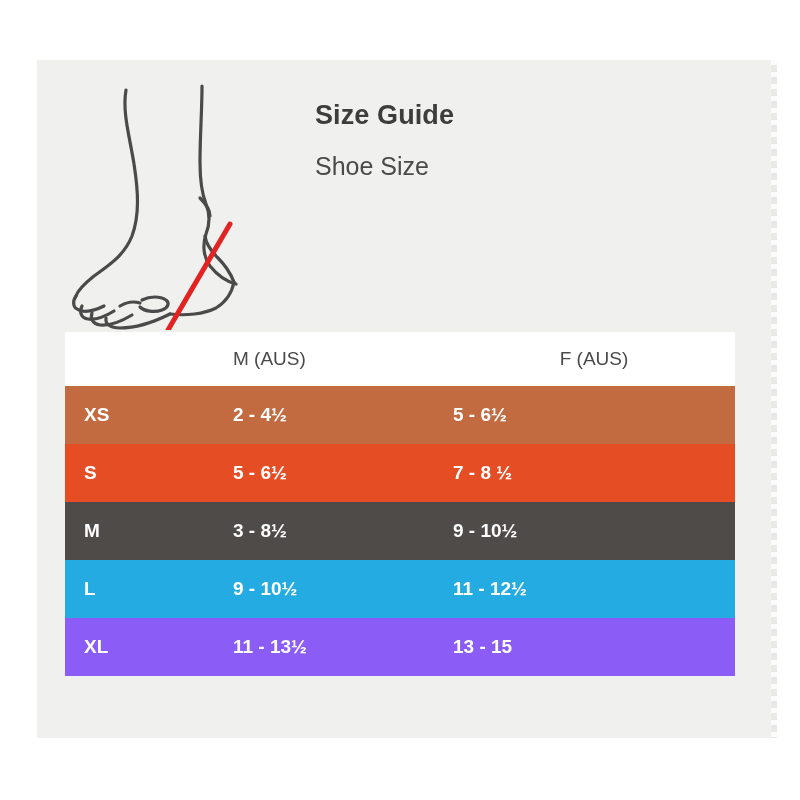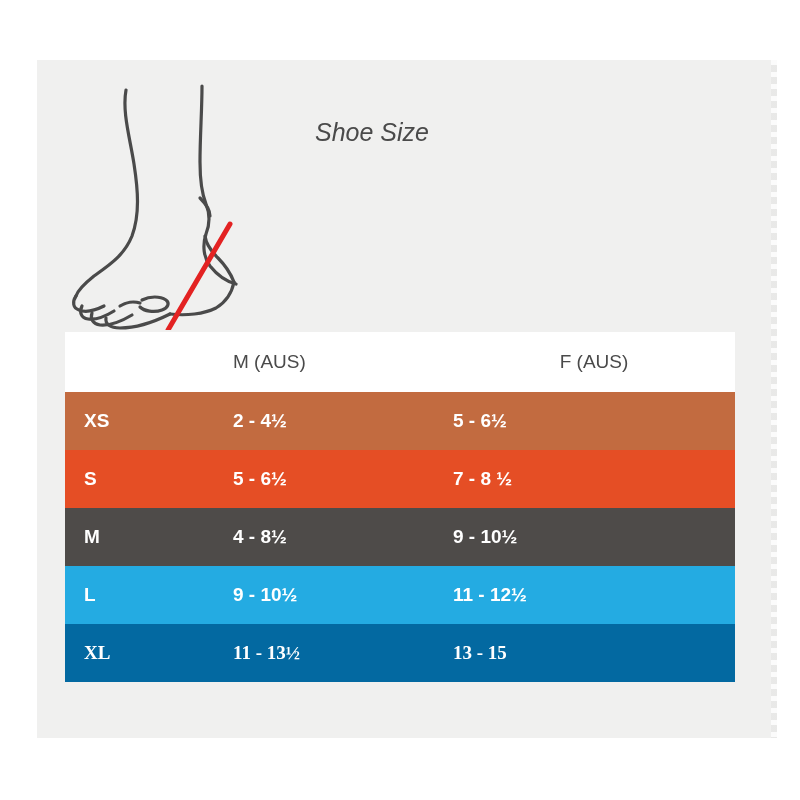--- a/index.html
+++ b/index.html
@@ -69,41 +69,40 @@
     letter-spacing: 0.1px;
     line-height: 34px;
     margin: 0;
   }
   .subtitle {
     font-size: 25px;
     font-weight: normal;
     color: #4a4a4a;
     line-height: 34px;
     margin: 17px 0 0 0;
-    font-style: italic;
   }
 
   
   .size-table {
     position: absolute;
     left: 28px;
     top: 272px;
     width: 670px;
     border-collapse: collapse;
     table-layout: fixed;
   }
   .size-table col.c-size { width: 168px; }
   .size-table col.c-m    { width: 220px; }
   .size-table col.c-f    { width: 282px; }
 
   .size-table thead tr {
     background: #ffffff;
   }
   .size-table thead th {
-    height: 60px;
+    height: 54px;
     text-align: left;
     font-size: 19px;
     font-weight: normal;
     color: #4a4a4a;
     padding: 0;
     vertical-align: middle;
   }
   .size-table thead th.h-size { padding-left: 45px; }
   .size-table thead th.h-m    { padding-left: 0px; }
   .size-table thead th.h-f    { padding-left: 0px; text-align: center; }
@@ -119,21 +118,21 @@
     padding: 0;
     vertical-align: middle;
     white-space: nowrap;
   }
   .size-table tbody td.cell-size { padding-left: 19px; }
 
   .row-xs { background: #c26b40; }
   .row-s  { background: #e54e25; }
   .row-m  { background: #4e4b49; }
   .row-l  { background: #24abe2; }
-  .row-xl { background: #0369a1; font-family: Liberation Serif, serif; }
+  .row-xl { background: #8b5cf6; }
 </style>
 </head>
 <body>
 
 <div id="page">
 
   <div class="card">
 
     <div class="perforation"></div>
 
@@ -173,20 +172,21 @@
                    C 158 208, 168 214, 176 216"></path>
 
           <path d="M140 130 C 146 136, 150 142, 150 148"></path>
         </g>
 
         <line x1="170" y1="156" x2="108" y2="262" stroke="#e32222" stroke-width="5" stroke-linecap="round"></line>
       </svg>
     </div>
 
     <div class="heading-block">
+      <div class="title">Size Guide</div>
       <div class="subtitle">Shoe Size</div>
     </div>
 
     <table class="size-table">
       <colgroup>
         <col class="c-size">
           <col class="c-m">
           <col class="c-f">
       </colgroup>
       <thead>
@@ -202,21 +202,21 @@
           <td>2 - 4½</td>
           <td>5 - 6½</td>
         </tr>
         <tr class="row-s">
           <td class="cell-size">S</td>
           <td>5 - 6½</td>
           <td>7 - 8 ½</td>
         </tr>
         <tr class="row-m">
           <td class="cell-size">M</td>
-          <td>4 - 8½</td>
+          <td>3 - 8½</td>
           <td>9 - 10½</td>
         </tr>
         <tr class="row-l">
           <td class="cell-size">L</td>
           <td>9 - 10½</td>
           <td>11 - 12½</td>
         </tr>
         <tr class="row-xl">
           <td class="cell-size">XL</td>
           <td>11 - 13½</td>

